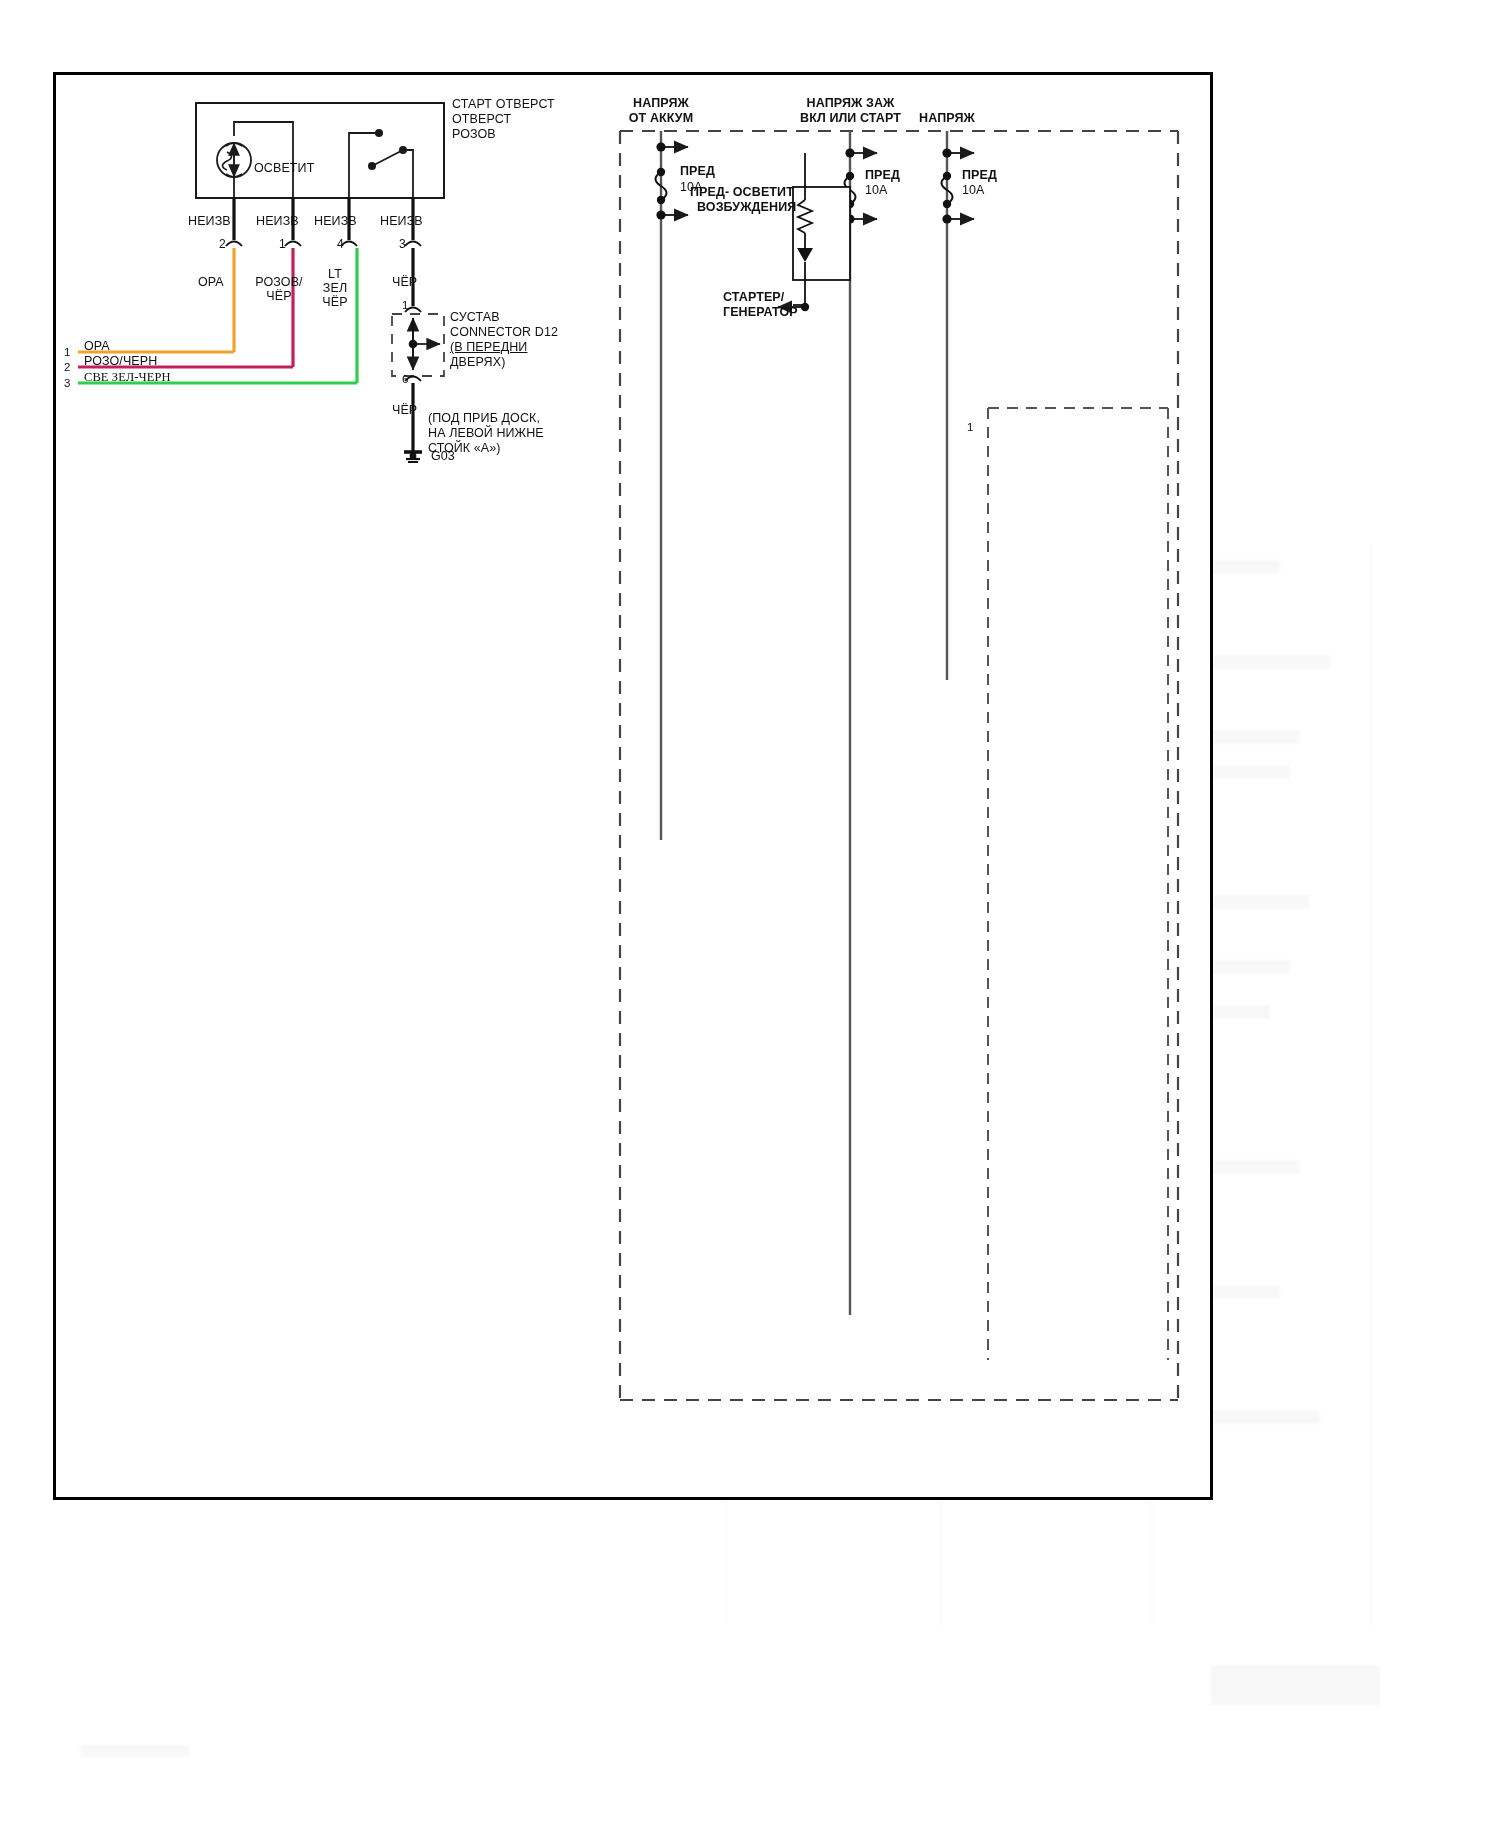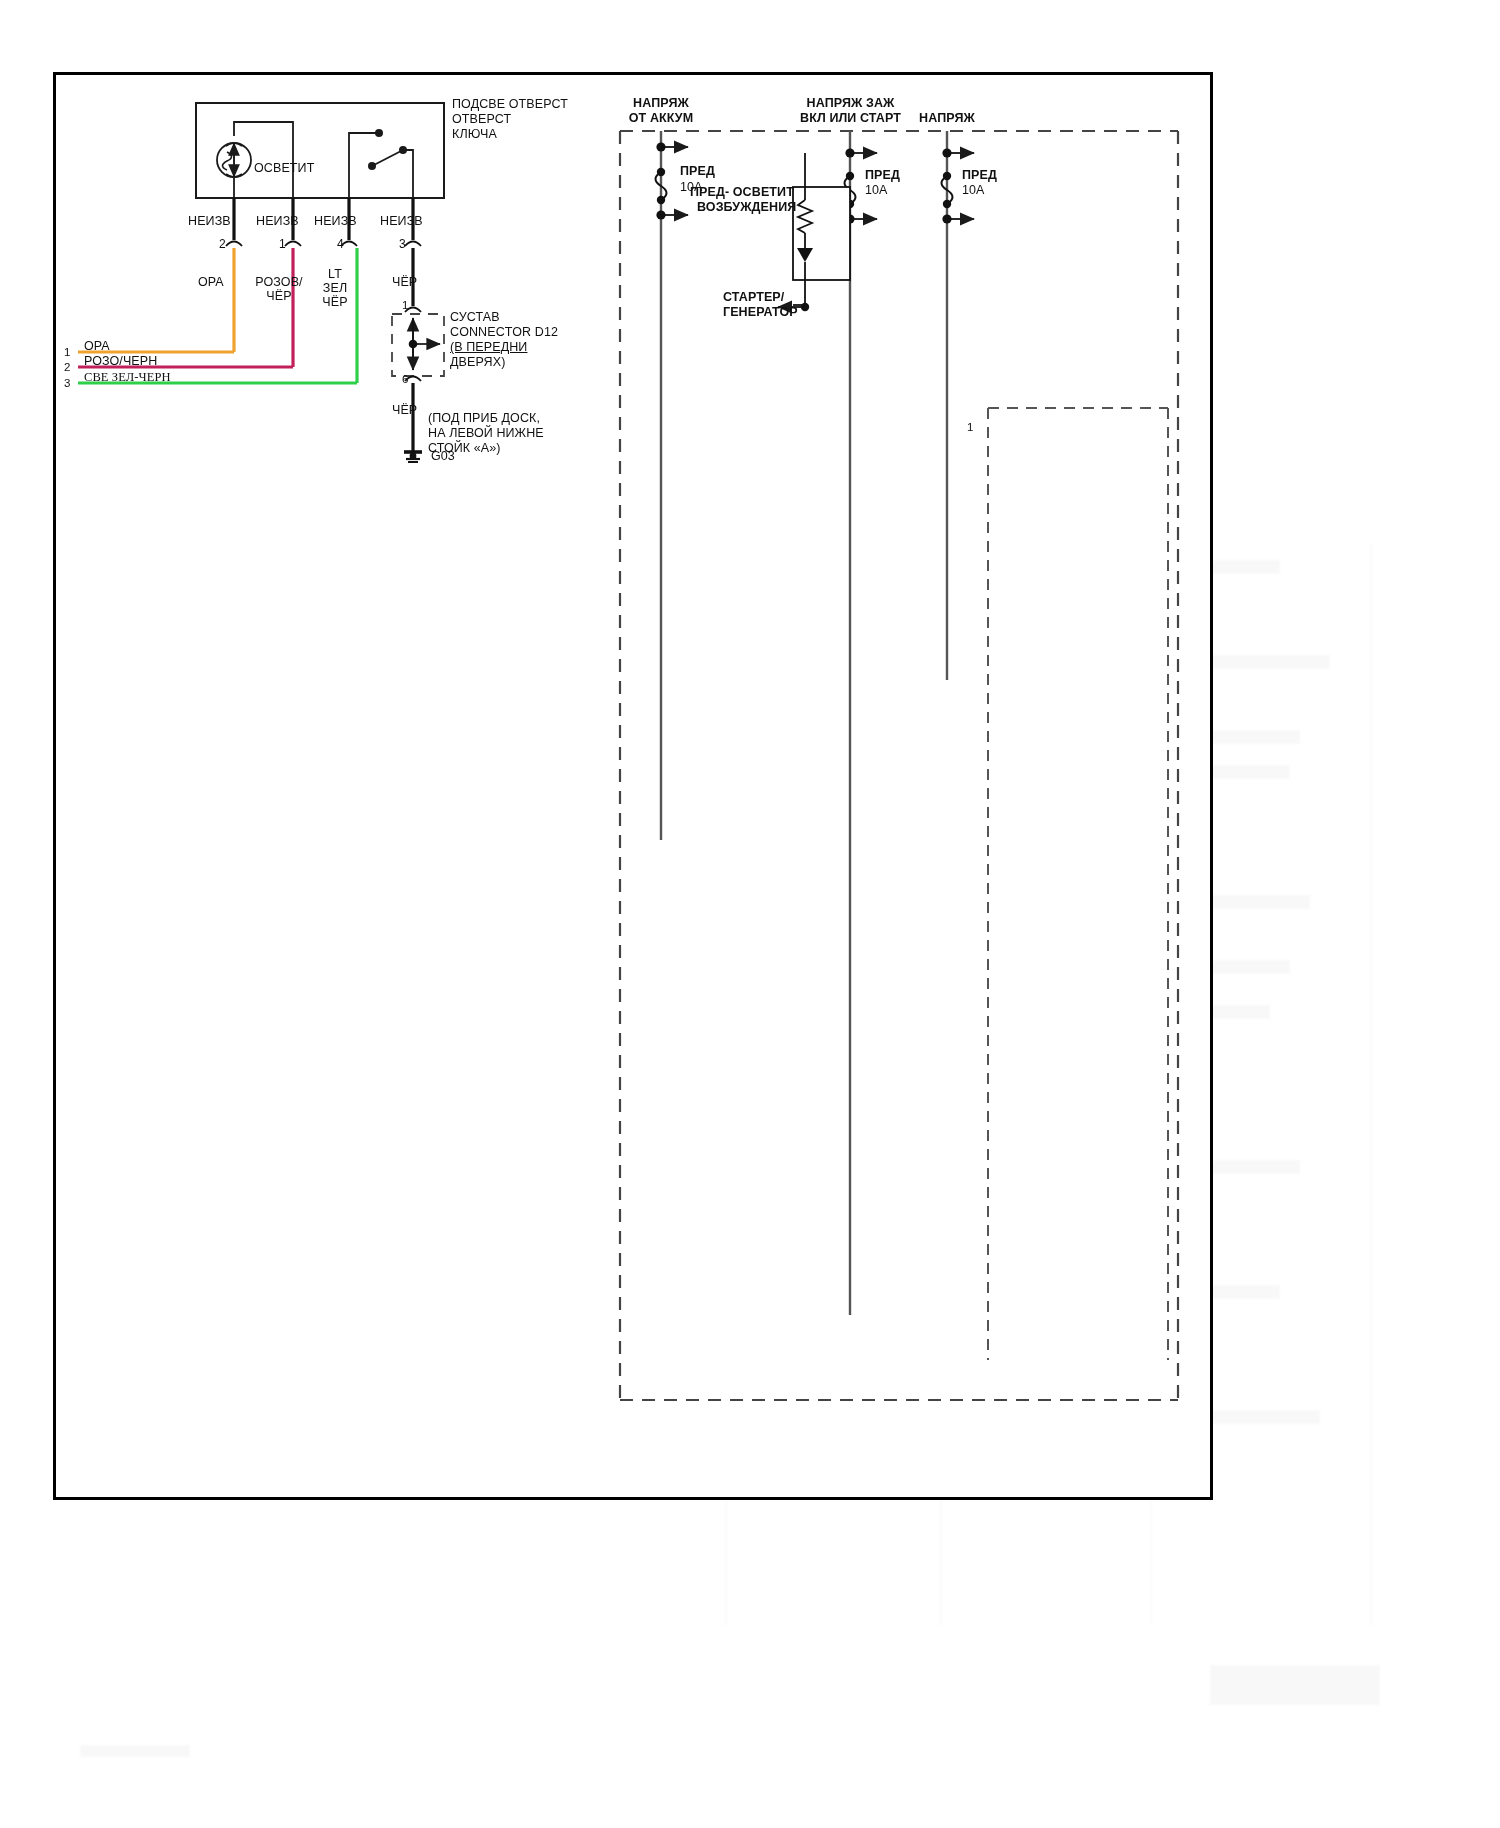--- a/index.html
+++ b/index.html
@@ -187,23 +187,23 @@
       <path d="M805,307 L778,307" stroke="#111" stroke-width="1.8" marker-end="url(#ar)"></path>
     </g>
 
     <g>
       <path d="M988,408 L1168,408" stroke="#555" stroke-width="2" stroke-dasharray="11 8"></path>
       <path d="M988,408 L988,1360" stroke="#555" stroke-width="2" stroke-dasharray="11 8"></path>
       <path d="M1168,408 L1168,1360" stroke="#555" stroke-width="2" stroke-dasharray="11 8"></path>
     </g>
   </svg>
 
-  <div class="t" style="left:452px;top:97px;">ПОДСВЕ ОТВЕРСТ</div>
+  <div class="t" style="left:452px;top:97px;">СТАРТ ОТВЕРСТ</div>
   <div class="t" style="left:452px;top:112px;">ОТВЕРСТ</div>
-  <div class="t" style="left:452px;top:127px;">КЛЮЧА</div>
+  <div class="t" style="left:452px;top:127px;">РОЗОВ</div>
 
   <div class="t" style="left:254px;top:153px;margin-top:8px;">ОСВЕТИТ</div>
 
   <div class="t" style="left:188px;top:214px;">НЕИЗВ</div>
   <div class="t" style="left:256px;top:214px;">НЕИЗВ</div>
   <div class="t" style="left:314px;top:214px;">НЕИЗВ</div>
   <div class="t" style="left:380px;top:214px;">НЕИЗВ</div>
 
   <div class="t" style="left:219px;top:237px;font-size:12px;">2</div>
   <div class="t" style="left:279px;top:237px;font-size:12px;">1</div>

